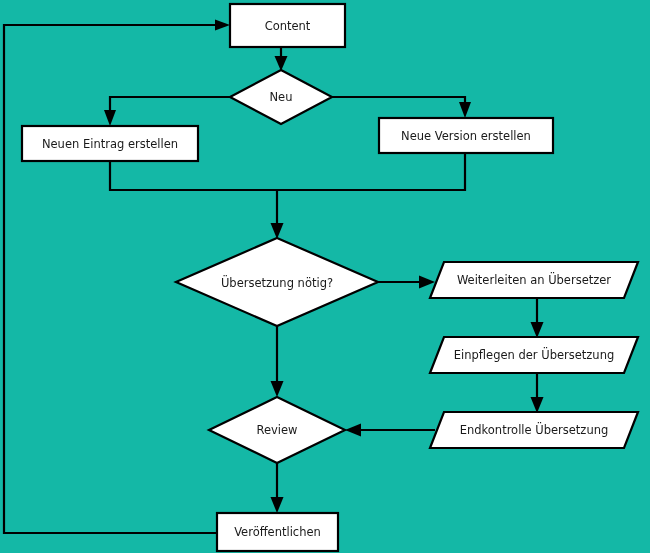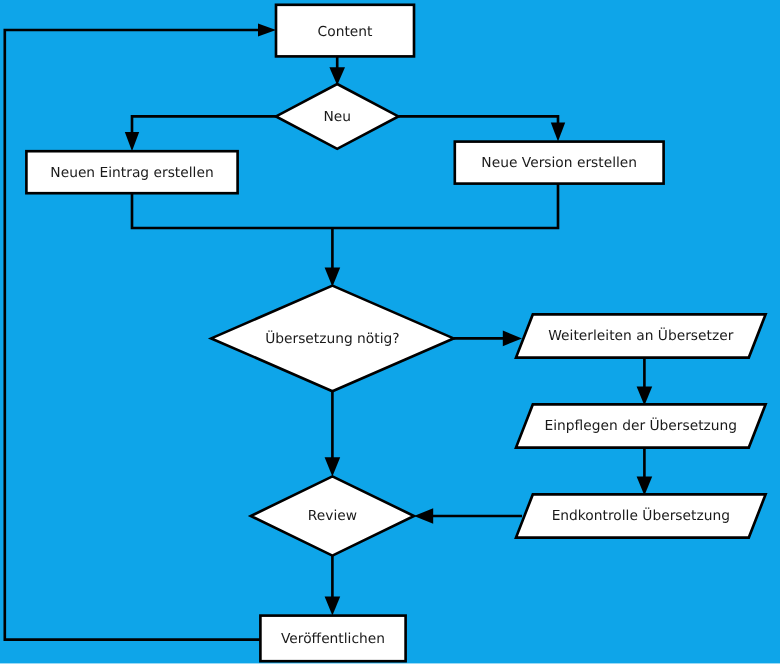--- a/index.html
+++ b/index.html
@@ -4,21 +4,21 @@
 <style>
   html, body {
     margin: 0;
     padding: 0;
     background: #ffffff;
   }
   #canvas {
     position: relative;
     width: 650px;
     height: 553px;
-    background: #0ea5e9;
+    background: #14b8a6;
     overflow: hidden;
     font-family: "DejaVu Sans", "Liberation Sans", sans-serif;
   }
   #flow-svg {
     position: absolute;
     left: 0;
     top: 0;
     width: 650px;
     height: 553px;
   }

